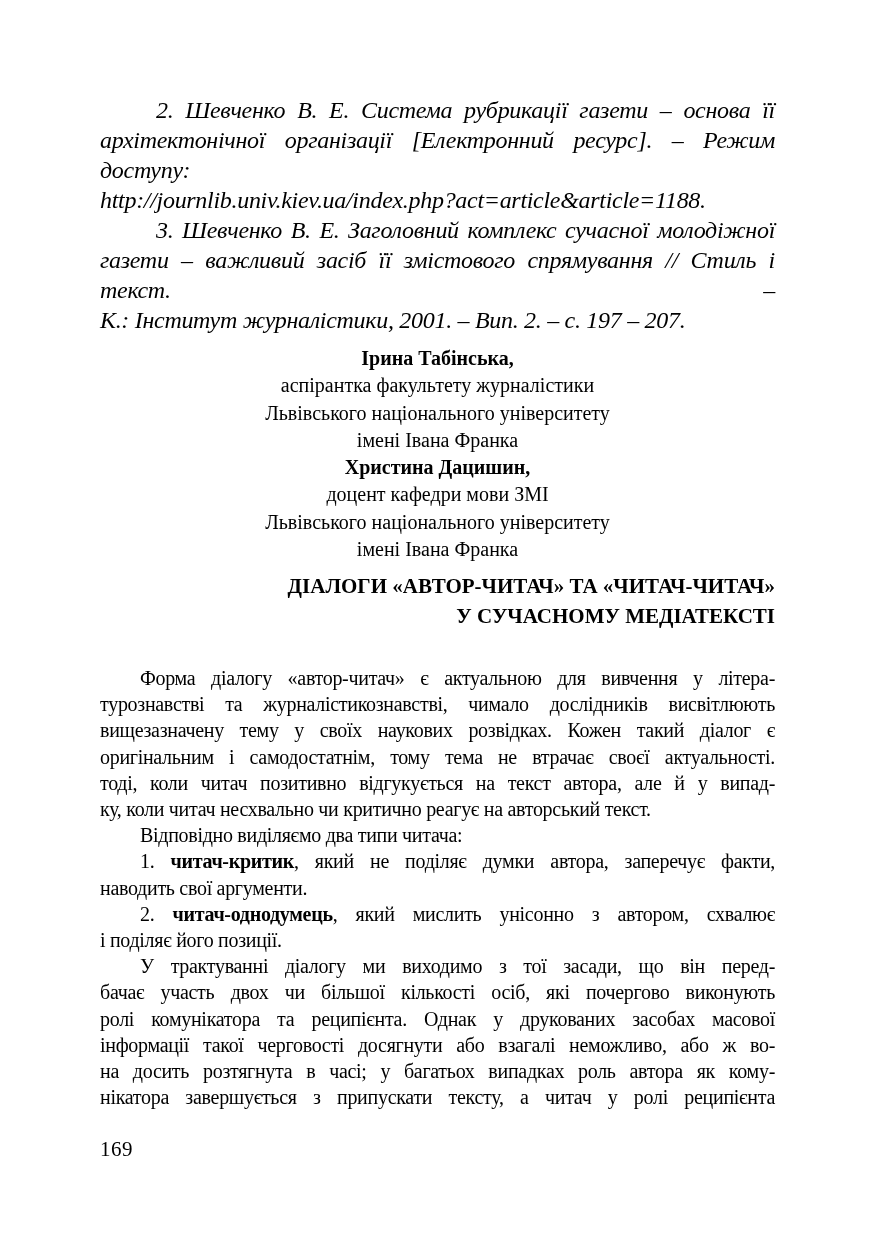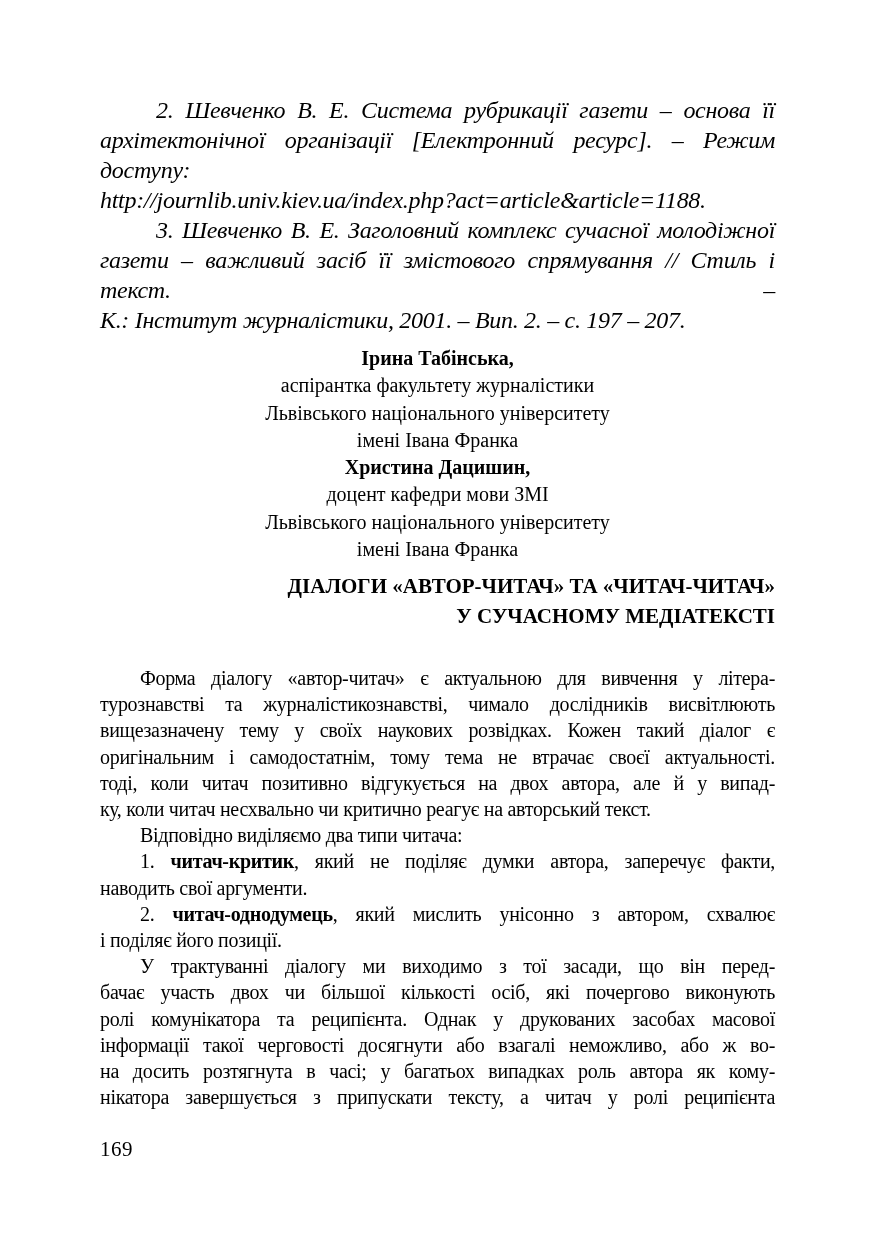--- a/index.html
+++ b/index.html
@@ -99,21 +99,21 @@
   <div class="block title">
       <div class="line"><span>ДІАЛОГИ «АВТОР-ЧИТАЧ» ТА «ЧИТАЧ-ЧИТАЧ»</span></div>
       <div class="line"><span>У СУЧАСНОМУ МЕДІАТЕКСТІ</span></div>
     </div>
 
   <div class="block body-text">
       <div class="line indent just"><span>Форма діалогу «автор-читач» є актуальною для вивчення у літера-</span></div>
       <div class="line just"><span>турознавстві та журналістикознавстві, чимало дослідників висвітлюють</span></div>
       <div class="line just"><span>вищезазначену тему у своїх наукових розвідках. Кожен такий діалог є</span></div>
       <div class="line just"><span>оригінальним і самодостатнім, тому тема не втрачає своєї актуальності.</span></div>
-      <div class="line just"><span>тоді, коли читач позитивно відгукується на двох автора, але й у випад-</span></div>
+      <div class="line just"><span>тоді, коли читач позитивно відгукується на текст автора, але й у випад-</span></div>
       <div class="line"><span>ку, коли читач несхвально чи критично реагує на авторський текст.</span></div>
       <div class="line indent"><span>Відповідно виділяємо два типи читача:</span></div>
       <div class="line indent just"><span>1. </span><b>читач-критик</b><span>, який не поділяє думки автора, заперечує факти,</span></div>
       <div class="line"><span>наводить свої аргументи.</span></div>
       <div class="line indent just"><span>2. </span><b>читач-однодумець</b><span>, який мислить унісонно з автором, схвалює</span></div>
       <div class="line"><span>і поділяє його позиції.</span></div>
       <div class="line indent just"><span>У трактуванні діалогу ми виходимо з тої засади, що він перед-</span></div>
       <div class="line just"><span>бачає участь двох чи більшої кількості осіб, які почергово виконують</span></div>
       <div class="line just"><span>ролі комунікатора та реципієнта. Однак у друкованих засобах масової</span></div>
       <div class="line just"><span>інформації такої черговості досягнути або взагалі неможливо, або ж во-</span></div>

